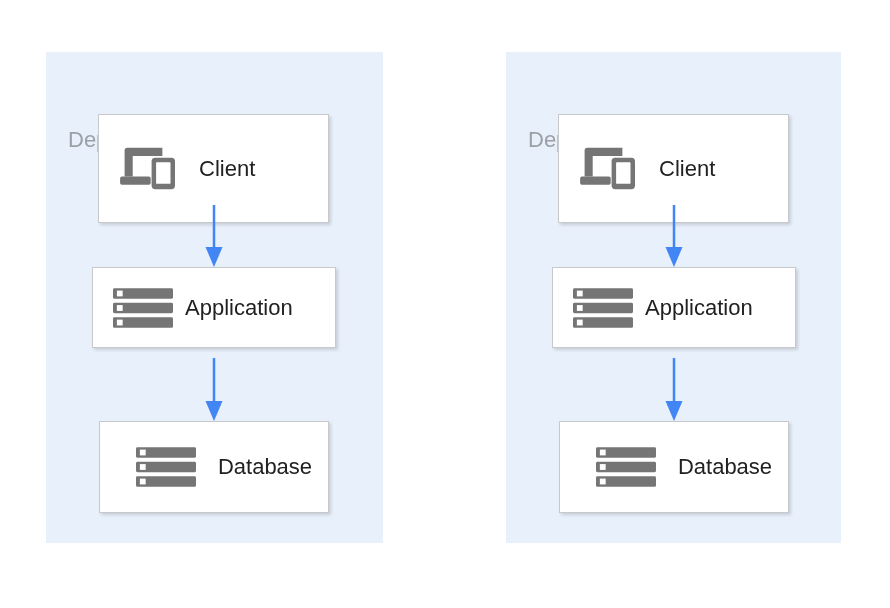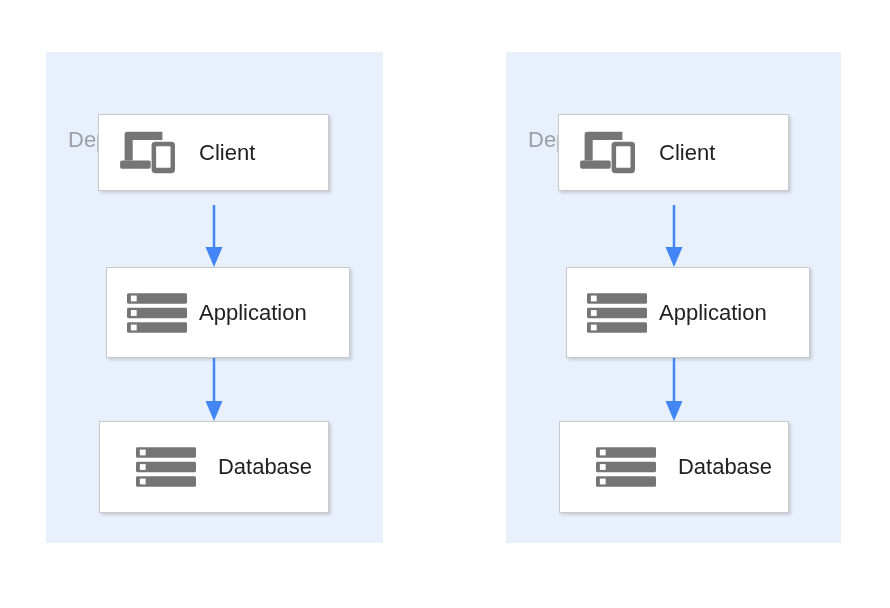--- a/index.html
+++ b/index.html
@@ -24,22 +24,22 @@
 
   .group-title{position:absolute;left:22px;top:75px;
     font-size:22px;font-weight:400;line-height:26px;color:var(--title-text);
     white-space:nowrap;}
 
   .node{position:absolute;display:flex;align-items:center;
     padding-left:20px;gap:22px;
     background:var(--node-bg);
     border:1px solid var(--node-border);
     box-shadow:2px 2px 3px rgba(0,0,0,0.14);}
-  .node-client{left:52px;top:62px;width:231px;height:77px;}
-  .node-application{left:60px;top:215px;width:244px;height:91px;gap:12px;}
+  .node-client{left:52px;top:62px;width:231px;height:109px;}
+  .node-application{left:46px;top:215px;width:244px;height:81px;gap:12px;}
   .node-database{left:53px;top:369px;width:230px;height:92px;justify-content:center;}
 
   .node-label{font-size:22px;color:var(--label-text);white-space:nowrap;}
 
   .icon{display:inline-flex;color:var(--icon);flex:0 0 auto;}
 
   .arrow{position:absolute;left:159px;width:18px;overflow:visible;
     color:var(--arrow);}
   .arrow-a{top:153px;height:62px;}
   .arrow-b{top:306px;height:63px;}

